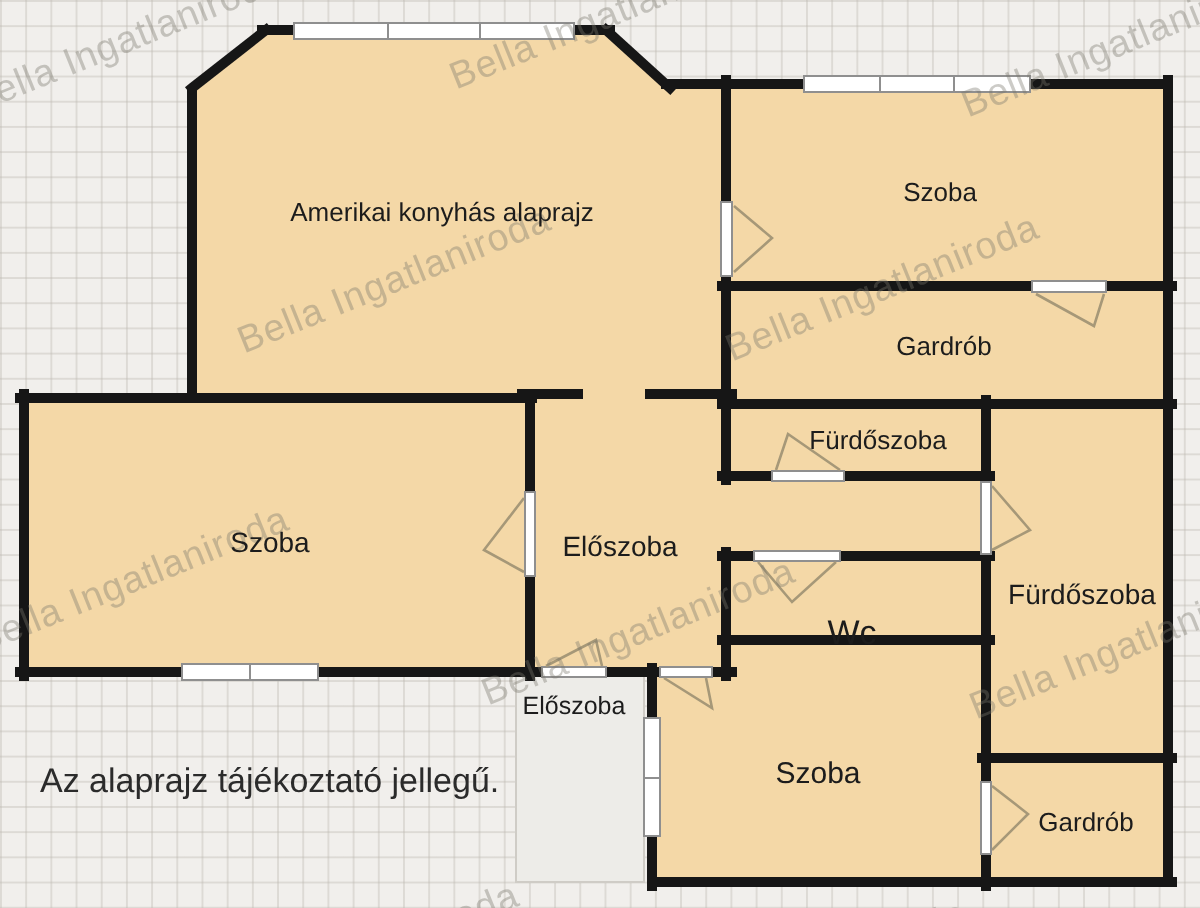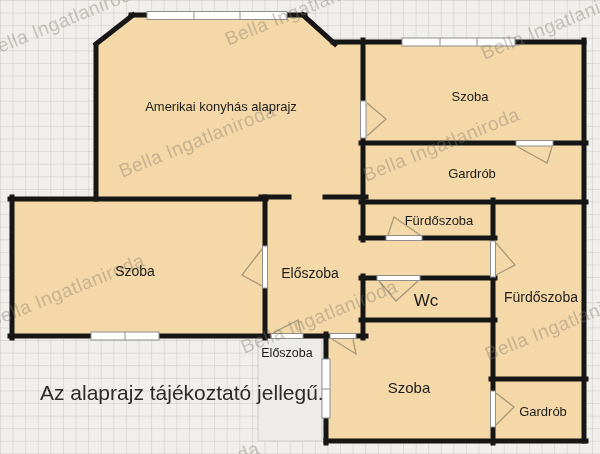--- a/index.html
+++ b/index.html
@@ -29,27 +29,27 @@
   .room-label{
     position:absolute;
     z-index:3;
     transform:translate(-50%,-50%);
     color:#1c1c1c;
     font-size:13px;
     white-space:nowrap;
   }
   .lab-eloszoba,.lab-szoba-left,.lab-furdoszoba-right{font-size:14px;}
   .lab-szoba-bottom{font-size:15px;}
-  .lab-wc{font-size:17px;}
+  .lab-wc{font-size:17px;margin-top:16px;}
   .lab-bejarat{font-size:12.5px;}
   #note{
     position:absolute;
     z-index:3;
-    left:40px;top:381px;
-    font-size:21px;
+    left:20px;top:381px;
+    font-size:17px;
     color:#2b2b2b;
     white-space:nowrap;
   }
 </style>
 </head>
 <body>
 
 <div id="canvas">
 
   <svg id="plan-svg" width="600" height="454" viewBox="0 0 600 454">

